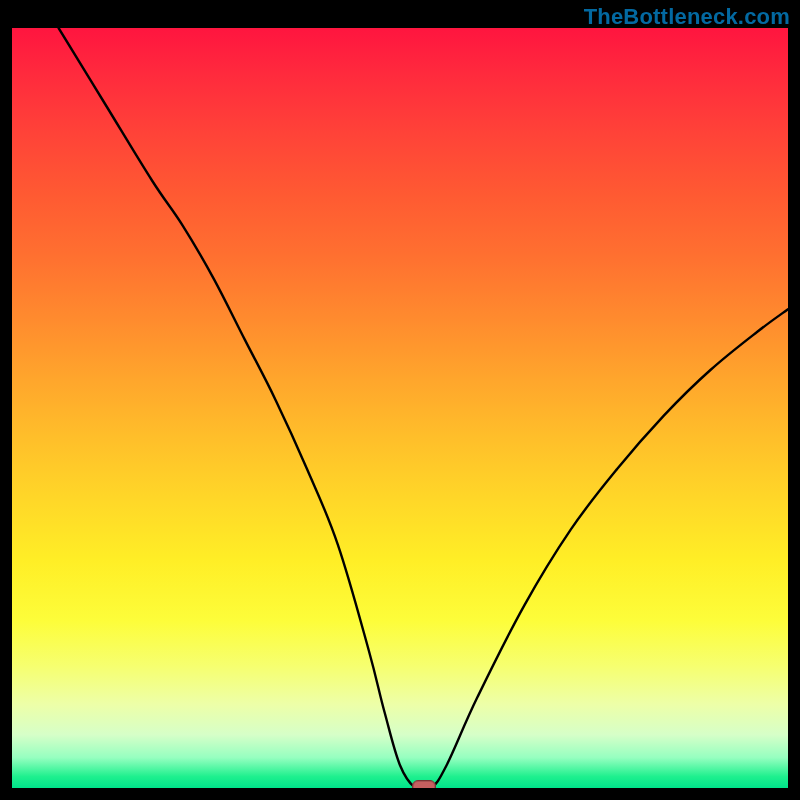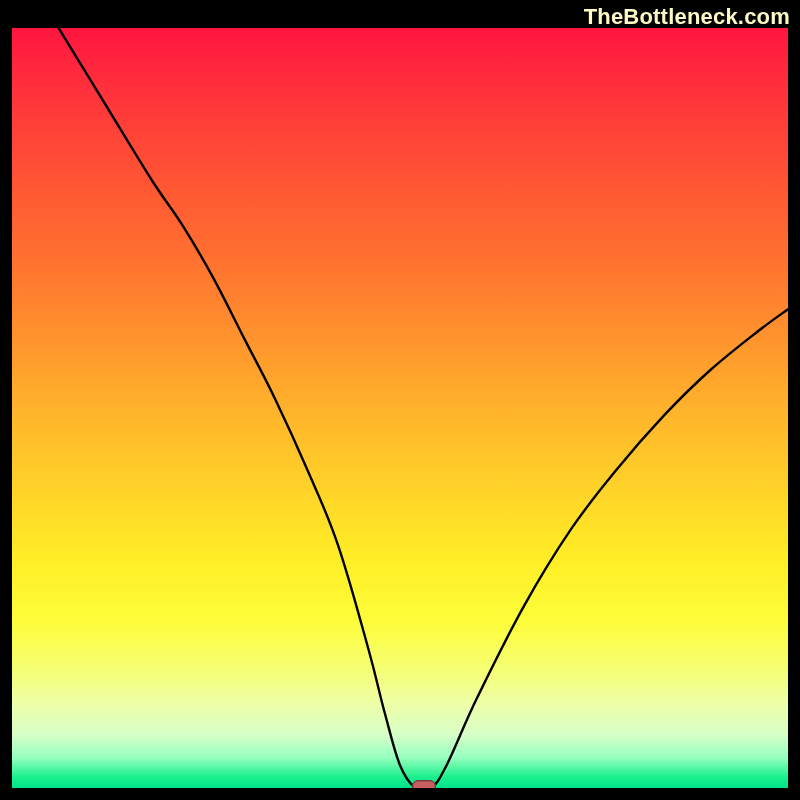--- a/index.html
+++ b/index.html
@@ -14,21 +14,21 @@
   .frame {
     position: relative;
     width: 800px;
     height: 800px;
     background: #000;
   }
   .watermark {
     position: absolute;
     top: 4px;
     right: 10px;
-    color: #fef9c3;
+    color: #0369a1;
     font-size: 22px;
     font-weight: 600;
     letter-spacing: 0.2px;
     z-index: 5;
   }
   .plot-area {
     position: absolute;
     left: 12px;
     top: 28px;
     width: 776px;

